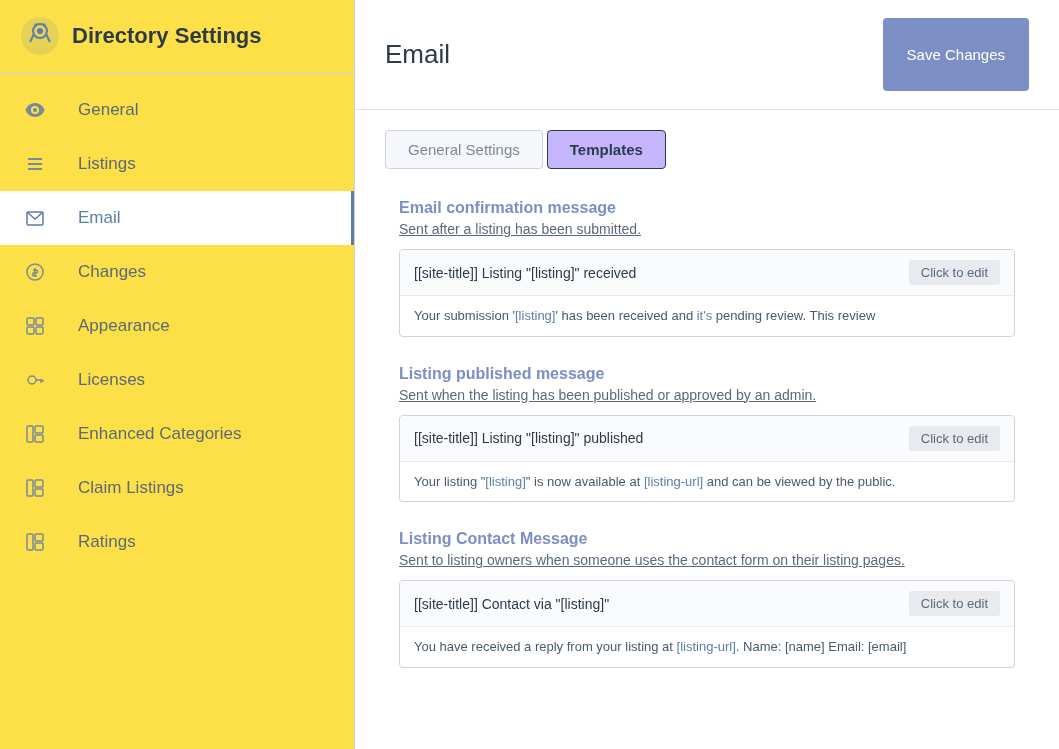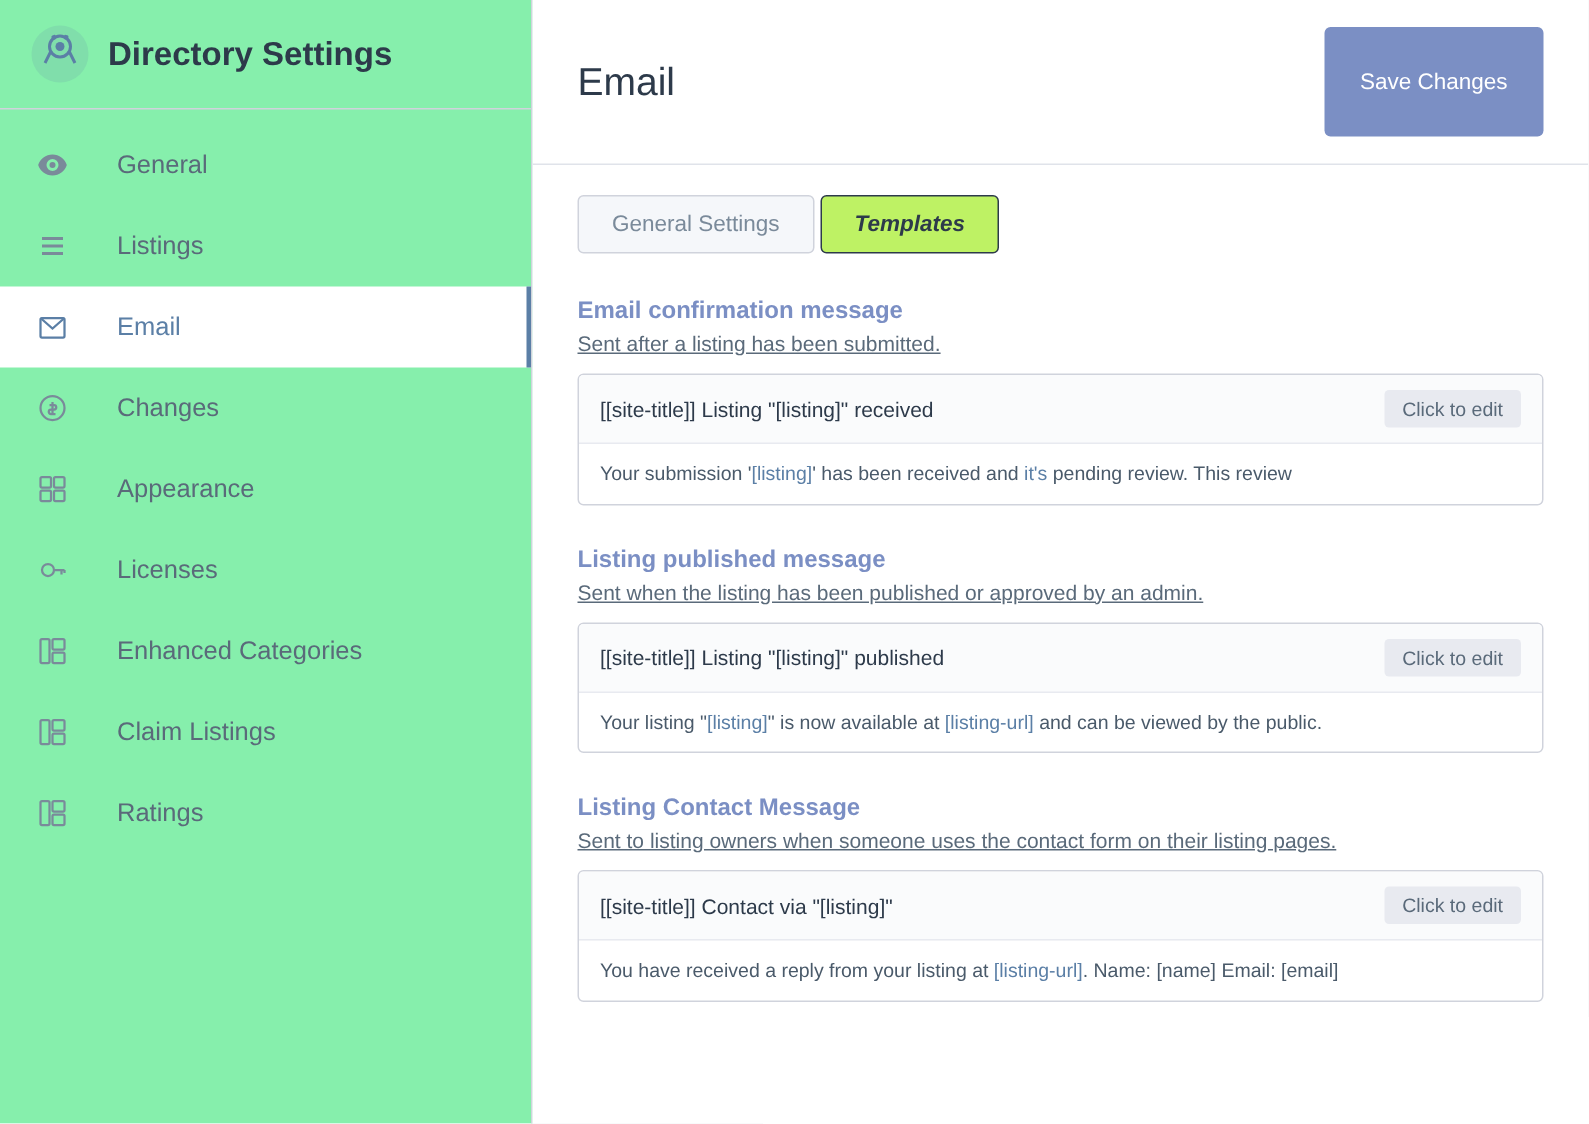--- a/index.html
+++ b/index.html
@@ -2,21 +2,21 @@
 <html><head>
   <meta charset="utf-8">
   <style>
     * { box-sizing: border-box; margin: 0; padding: 0; }
     body { font-family: -apple-system, BlinkMacSystemFont, 'Segoe UI', sans-serif; background: #f0f2f5; display: flex; height: 749px; overflow: hidden; }
 
     
     .sidebar {
       width: 355px;
       min-width: 355px;
-      background: #86efac;
+      background: #fde047;
       height: 100%;
       display: flex;
       flex-direction: column;
       border-right: 1px solid #d0d3dc;
     }
     .sidebar-header {
       display: flex;
       align-items: center;
       padding: 16px 20px;
       gap: 12px;
@@ -103,32 +103,31 @@
     .tab {
       padding: 10px 22px;
       border: 1px solid #d0d3dc;
       border-radius: 4px;
       cursor: pointer;
       font-size: 15px;
       background: #f5f7fa;
       color: #7a8a9a;
     }
     .tab.active {
-      background: #bef264;
+      background: #c4b5fd;
       color: #2d3a4a;
       font-weight: 600;
       border-color: #2d3a4a;
-      font-style: italic;
     }
 
     
     .content-area {
       flex: 1;
       overflow-y: auto;
-      padding: 30px 30px;
+      padding: 30px 44px;
     }
 
     .email-section {
       margin-bottom: 28px;
     }
     .section-title {
       font-size: 16px;
       font-weight: 600;
       color: #7b8fc4;
       margin-bottom: 4px;

